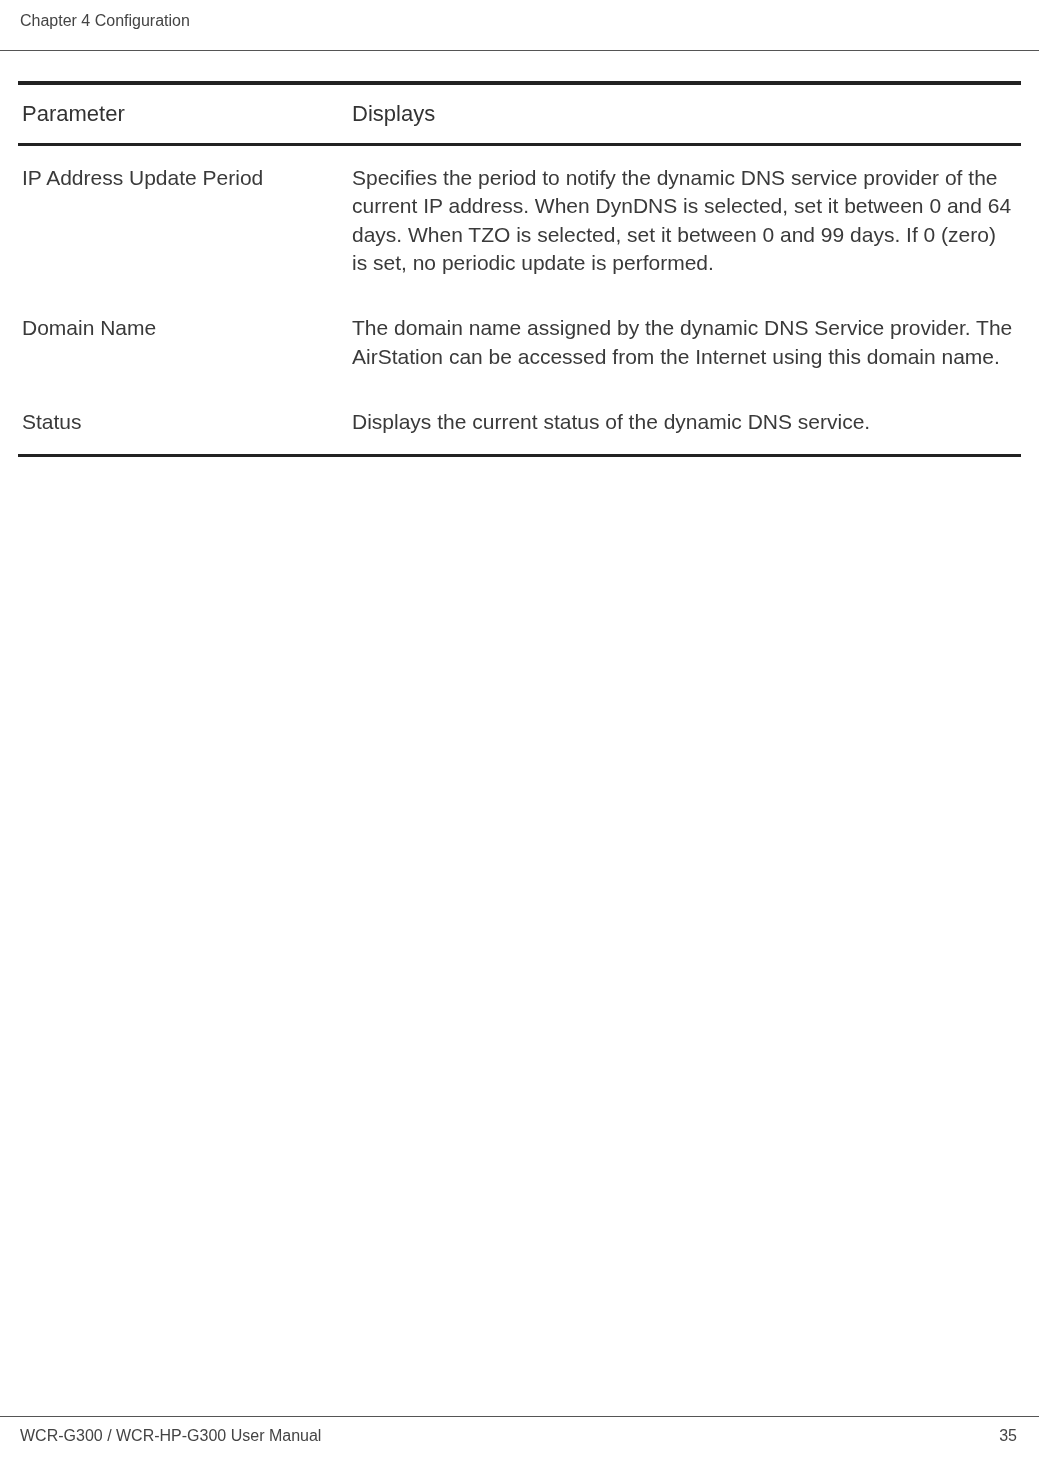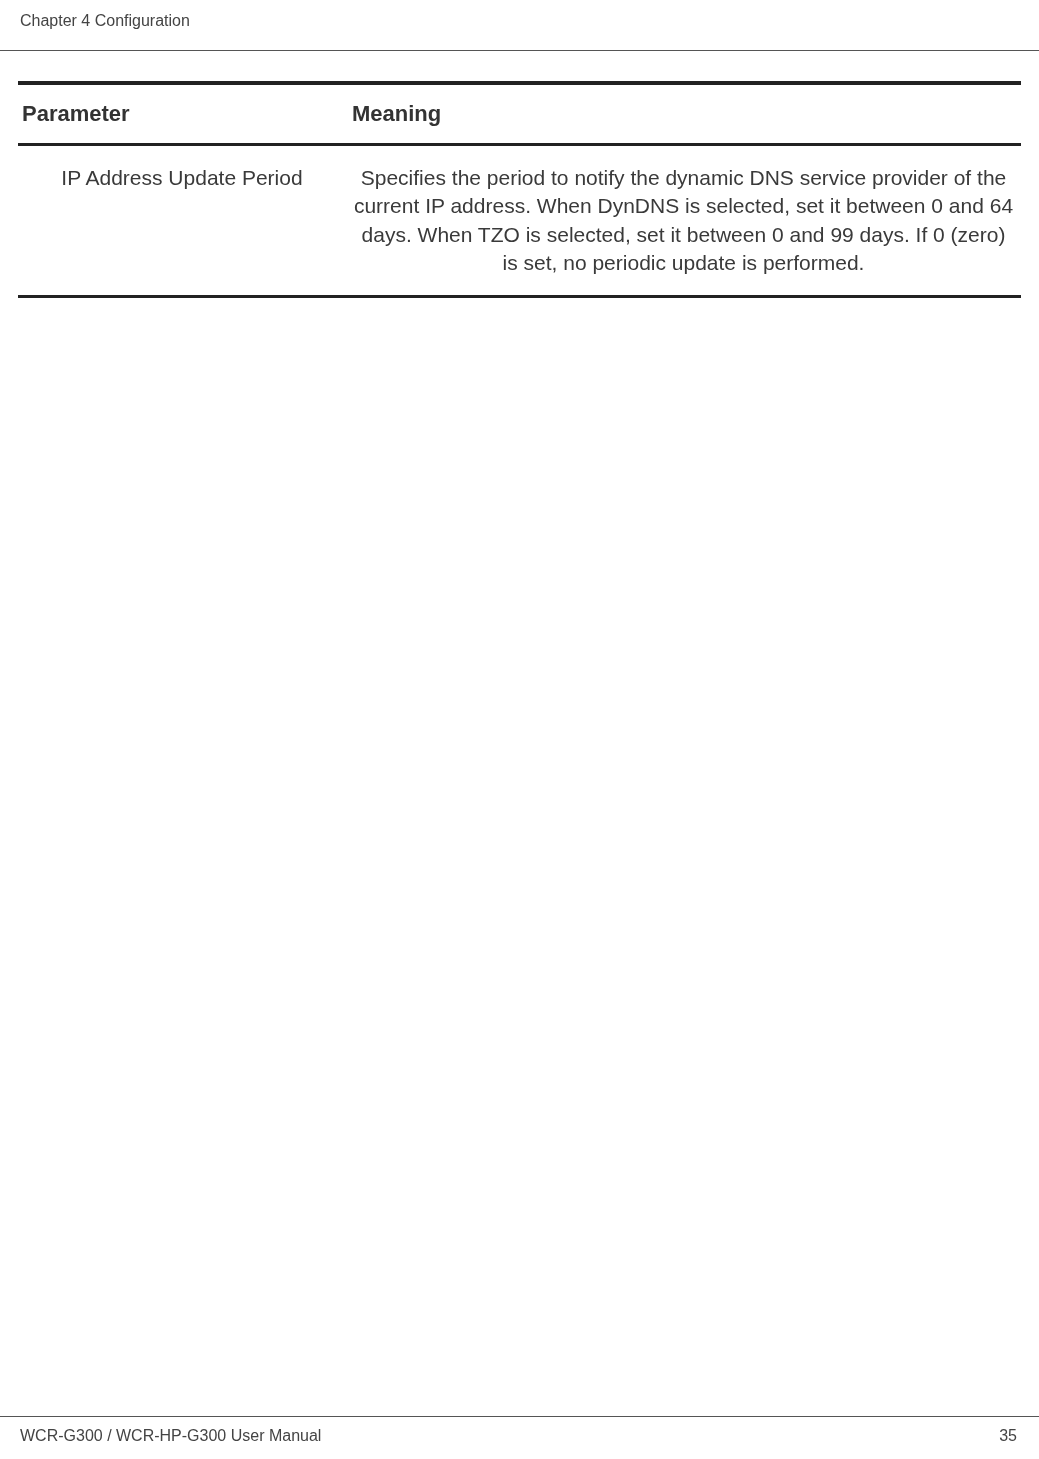--- a/index.html
+++ b/index.html
@@ -27,31 +27,30 @@
     .param-table {
       width: 100%;
       border-collapse: collapse;
     }
     .param-table thead tr {
       border-top: 4px solid #222;
       border-bottom: 3px solid #222;
     }
     .param-table th {
       text-align: left;
-      font-weight: bold;
+      font-weight: normal;
       font-size: 22px;
       padding: 16px 8px 16px 4px;
       color: #333;
     }
     .param-table th.col-param {
       width: 330px;
     }
     .param-table tbody tr {
       border-bottom: 1px solid transparent;
-      text-align: center;
     }
     .param-table tbody tr:last-child {
       border-bottom: 3px solid #222;
     }
     .param-table td {
       vertical-align: top;
       padding: 18px 6px 18px 4px;
       font-size: 21px;
       line-height: 1.35;
       color: #3a3a3a;
@@ -75,27 +74,35 @@
 
 <div class="page-header">
   <span>Chapter 4  Configuration</span>
 </div>
 
 <div class="content">
   <table class="param-table">
     <thead>
       <tr>
         <th class="col-param">Parameter</th>
-        <th>Meaning</th>
+        <th>Displays</th>
       </tr>
     </thead>
     <tbody>
       <tr>
         <td>IP Address Update Period</td>
         <td>Specifies the period to notify the dynamic DNS service provider of the current IP address. When DynDNS is selected, set it between 0 and 64 days. When TZO is selected, set it between 0 and 99 days. If 0 (zero) is set, no periodic update is performed.</td>
+      </tr>
+      <tr>
+        <td>Domain Name</td>
+        <td>The domain name assigned by the dynamic DNS Service provider. The AirStation can be accessed from the Internet using this domain name.</td>
+      </tr>
+      <tr>
+        <td>Status</td>
+        <td>Displays the current status of the dynamic DNS service.</td>
       </tr>
     </tbody>
   </table>
 </div>
 
 <div class="page-footer">
   <span>WCR-G300 / WCR-HP-G300 User Manual</span>
   <span>35</span>
 </div>
 

